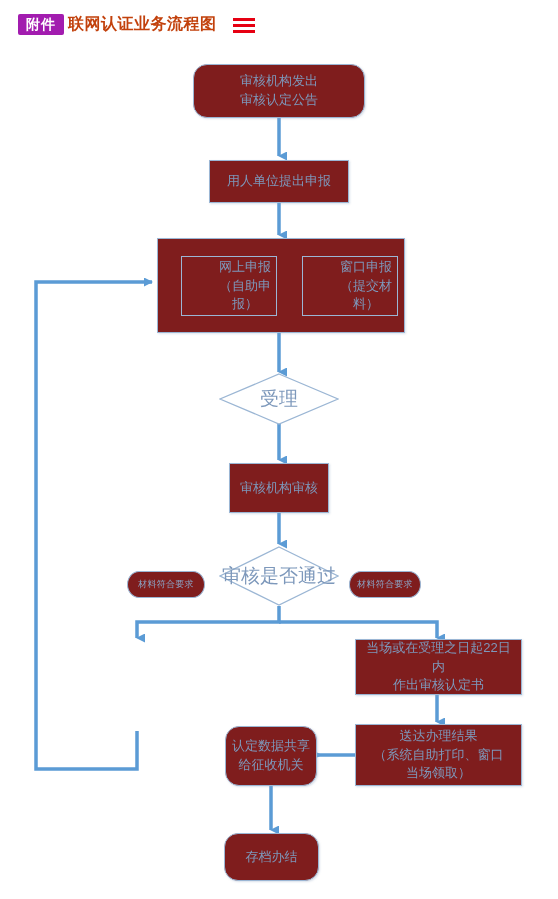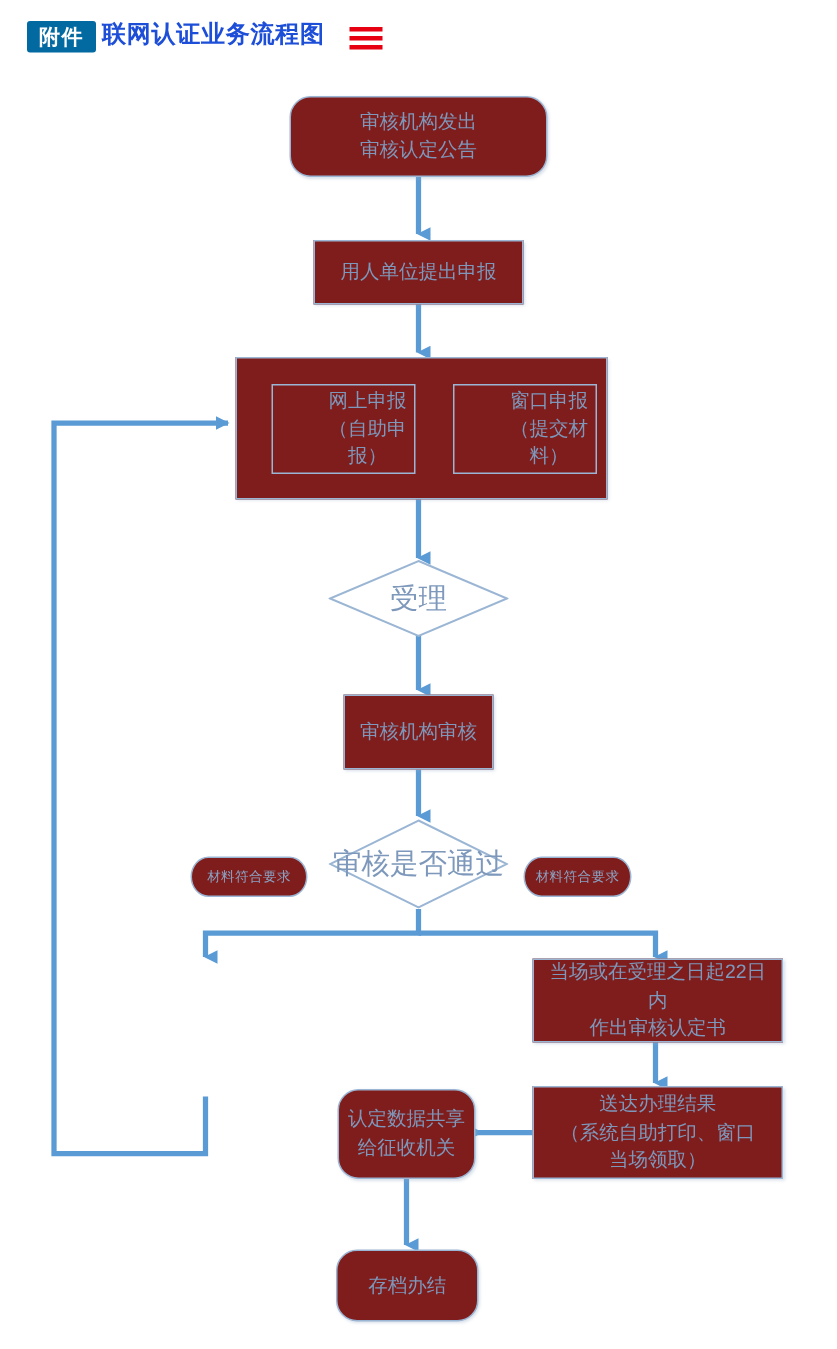--- a/index.html
+++ b/index.html
@@ -10,30 +10,30 @@
     font-family:"Liberation Sans","DejaVu Sans",sans-serif;
     overflow:hidden;
     position:relative;
   }
   
   #header{
     position:absolute;left:0;top:0;width:558px;height:50px;
   }
   #attach-badge{
     position:absolute;left:18px;top:14px;
-    background:#0369a1;color:#ffffff;
+    background:#a21caf;color:#ffffff;
     font-size:14px;font-weight:bold;
     padding:3px 8px 4px 8px;
     letter-spacing:1px;
     line-height:1;
     border-radius:2px;
   }
   #page-title{
     position:absolute;left:68px;top:14px;
-    font-size:16px;font-weight:bold;color:#1d4ed8;
+    font-size:16px;font-weight:bold;color:#c2410c;
     letter-spacing:.5px;line-height:1.25;
   }
   #menu-icon{
     position:absolute;left:233px;top:18px;
     width:22px;height:16px;
   }
   #menu-icon i{
     display:block;width:22px;height:3px;background:#e60012;margin-bottom:3px;
   }
   

